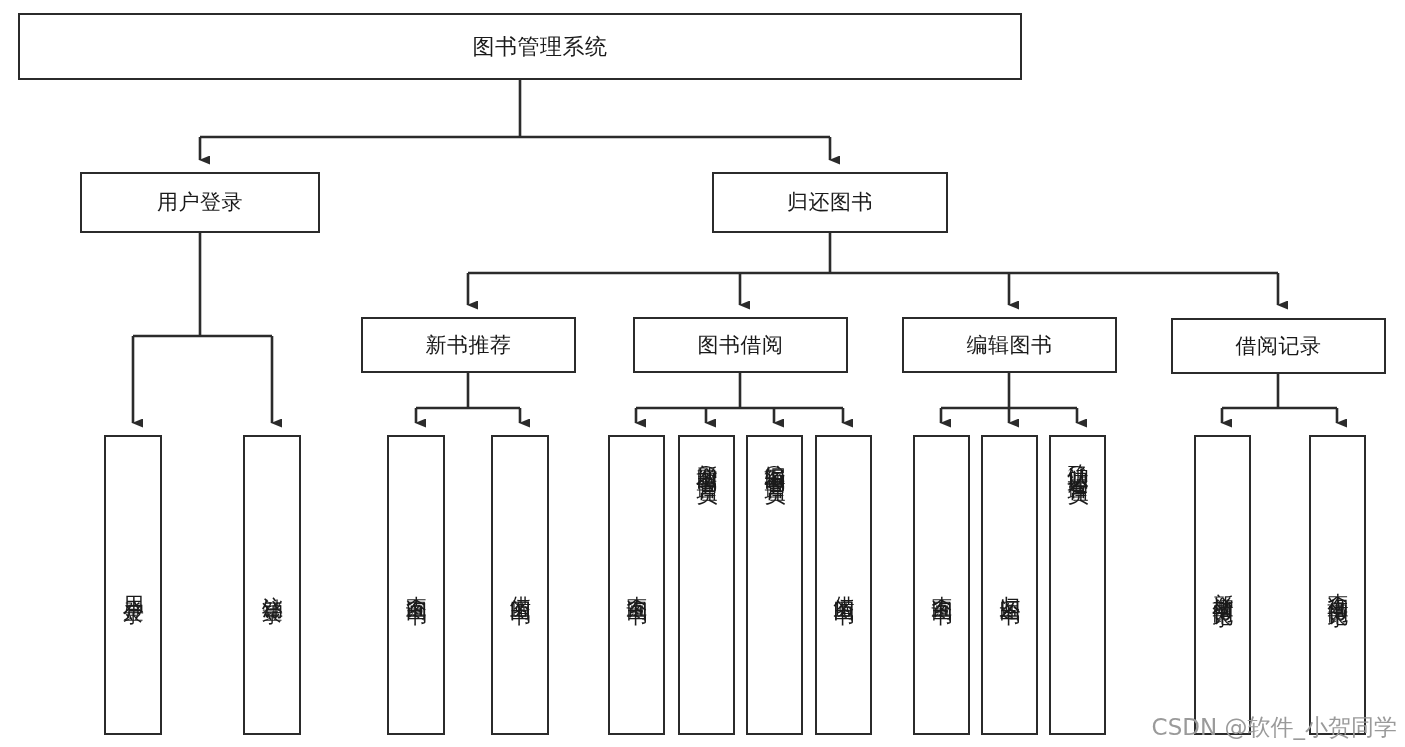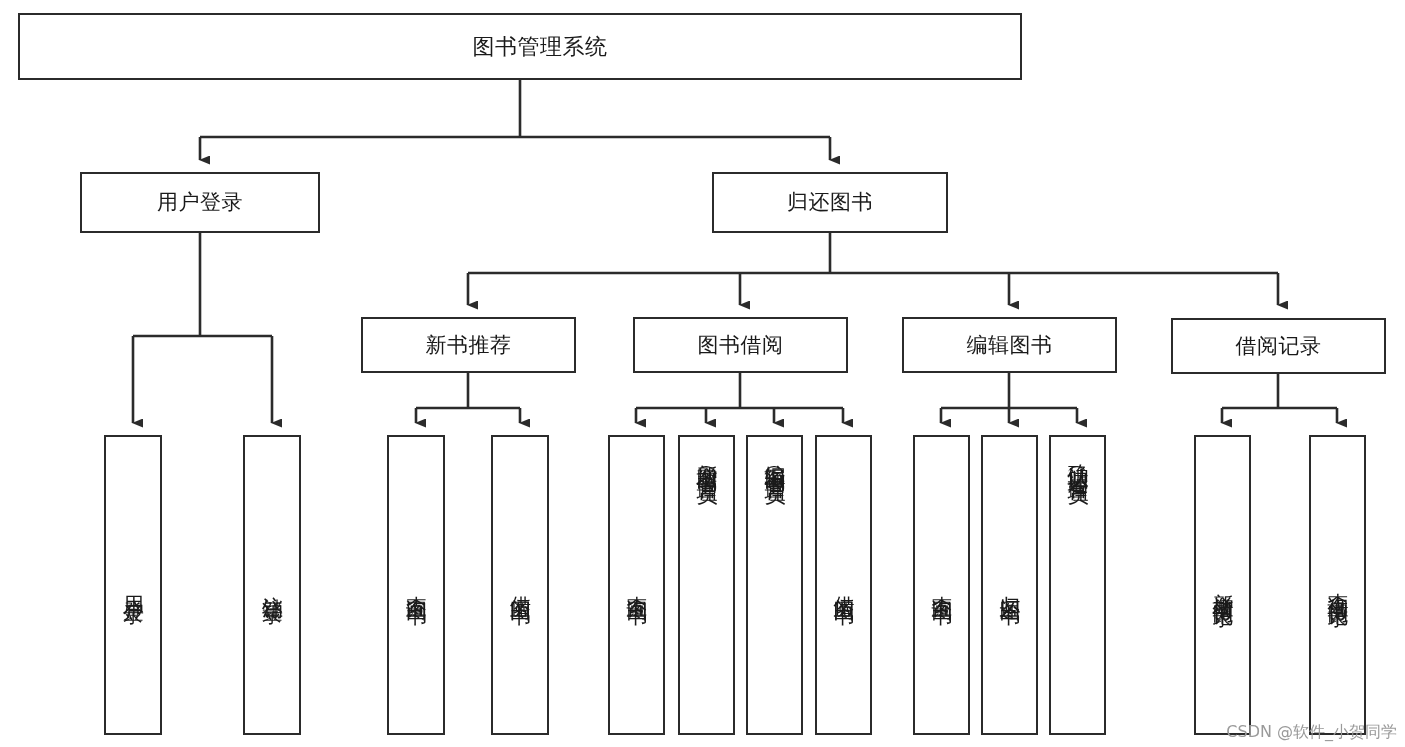--- a/index.html
+++ b/index.html
@@ -67,21 +67,21 @@
     padding-top: 10px;
   }
   .leaf-box.centered {
     align-items: center;
     padding-top: 0;
   }
   #watermark {
     position: absolute;
     right: 8px;
     bottom: 4px;
-    font-size: 16px;
+    font-size: 23px;
     color: #9a9a9a;
     font-family: "DejaVu Sans", "Liberation Sans", sans-serif;
     white-space: nowrap;
     pointer-events: none;
   }
 </style>
 </head>
 <body>
 
 <div id="diagram-root">

